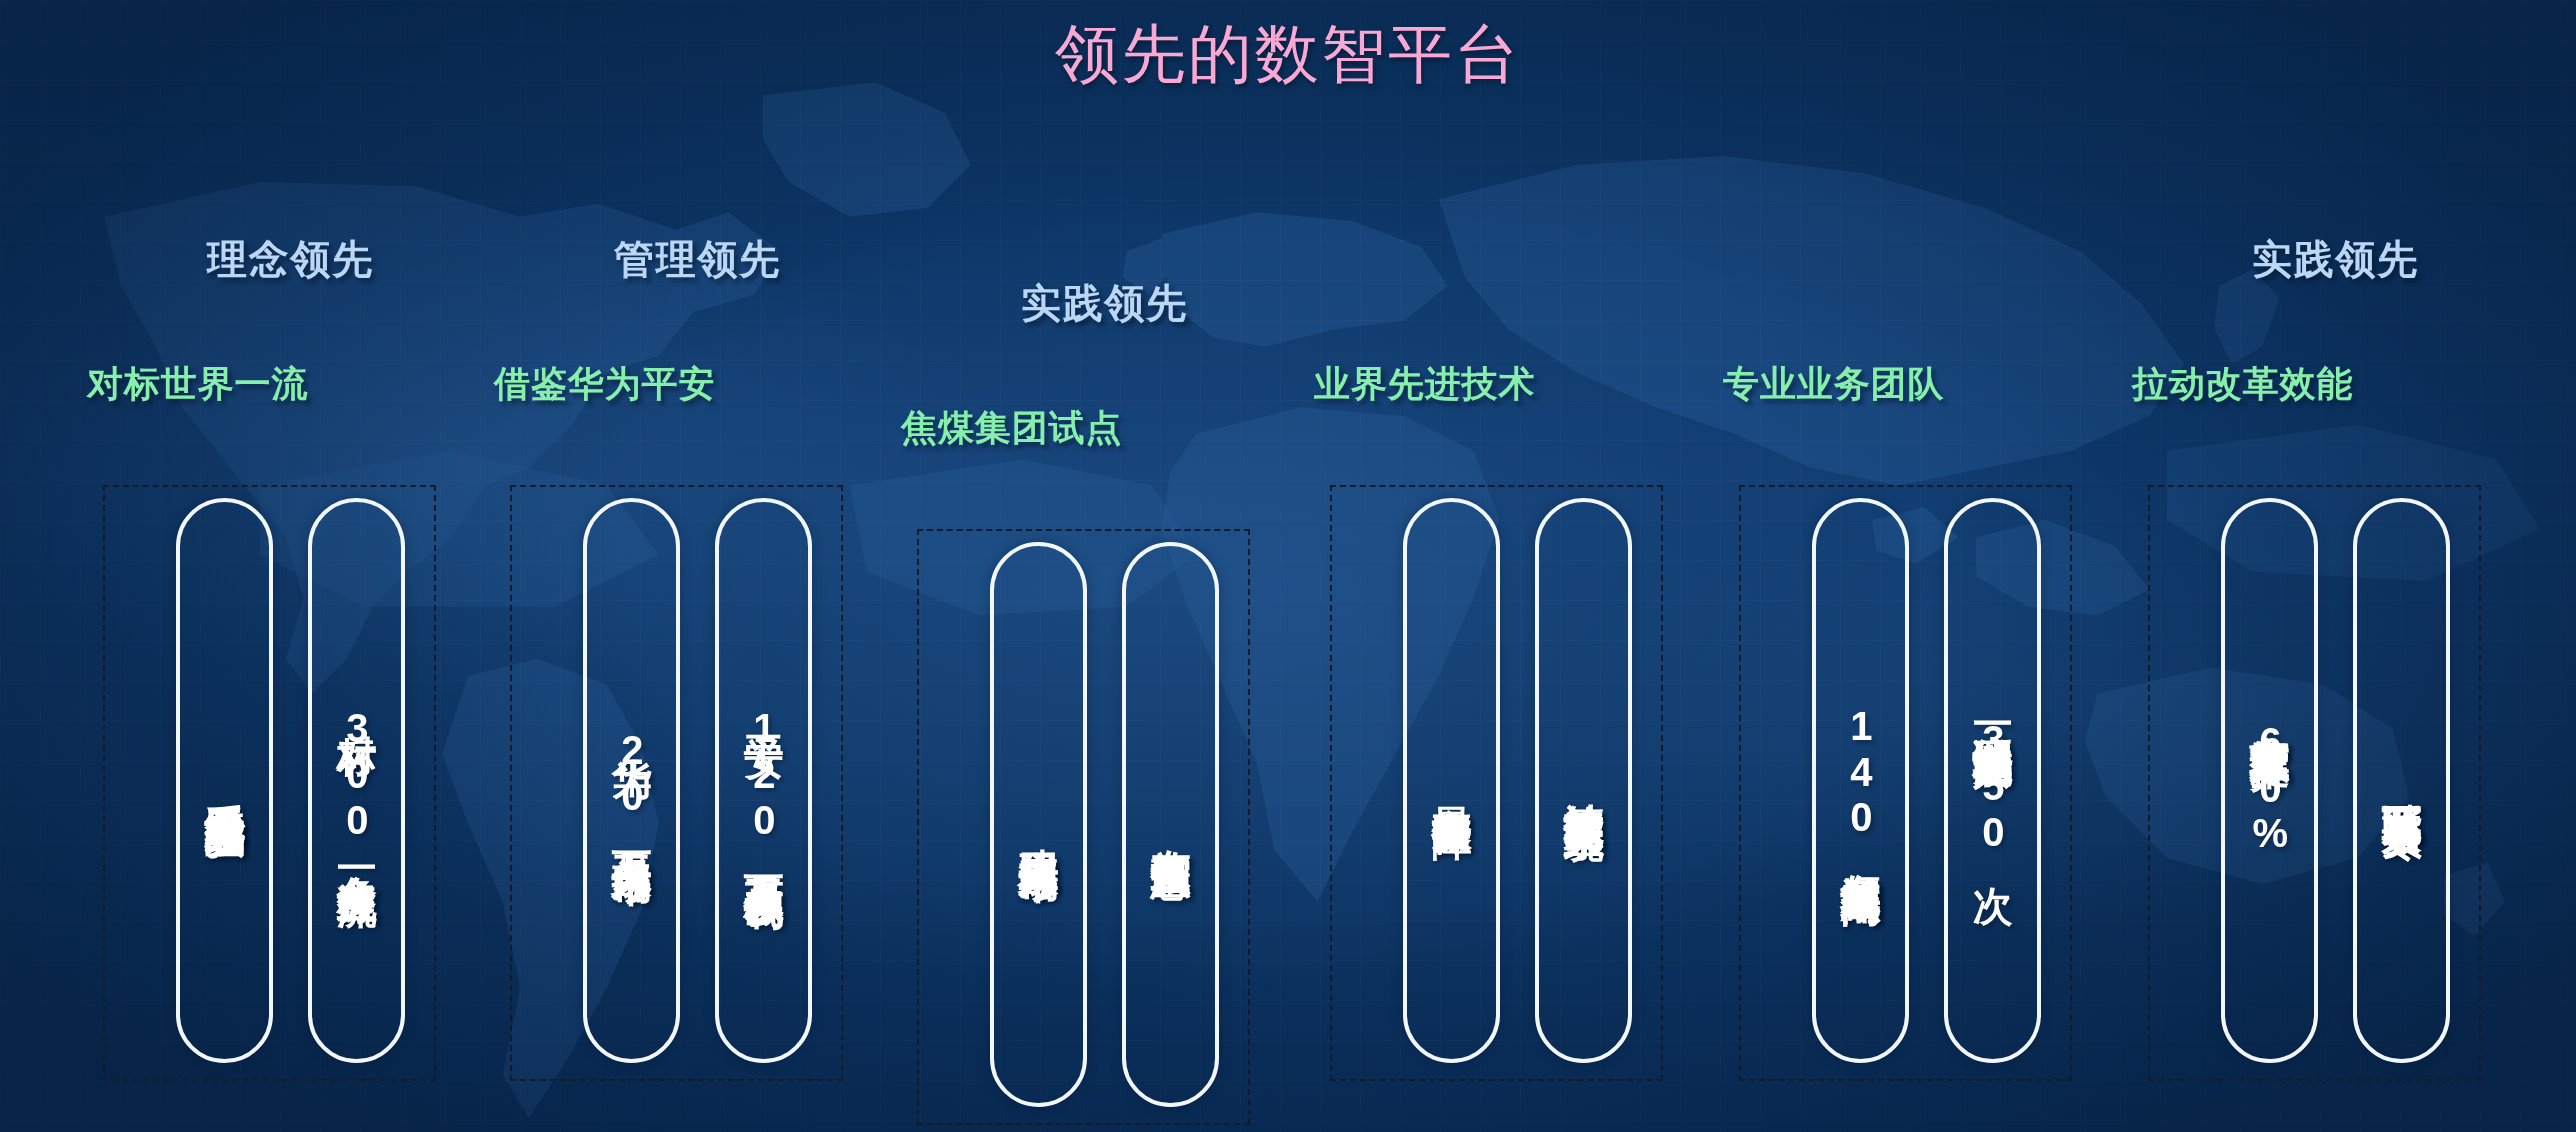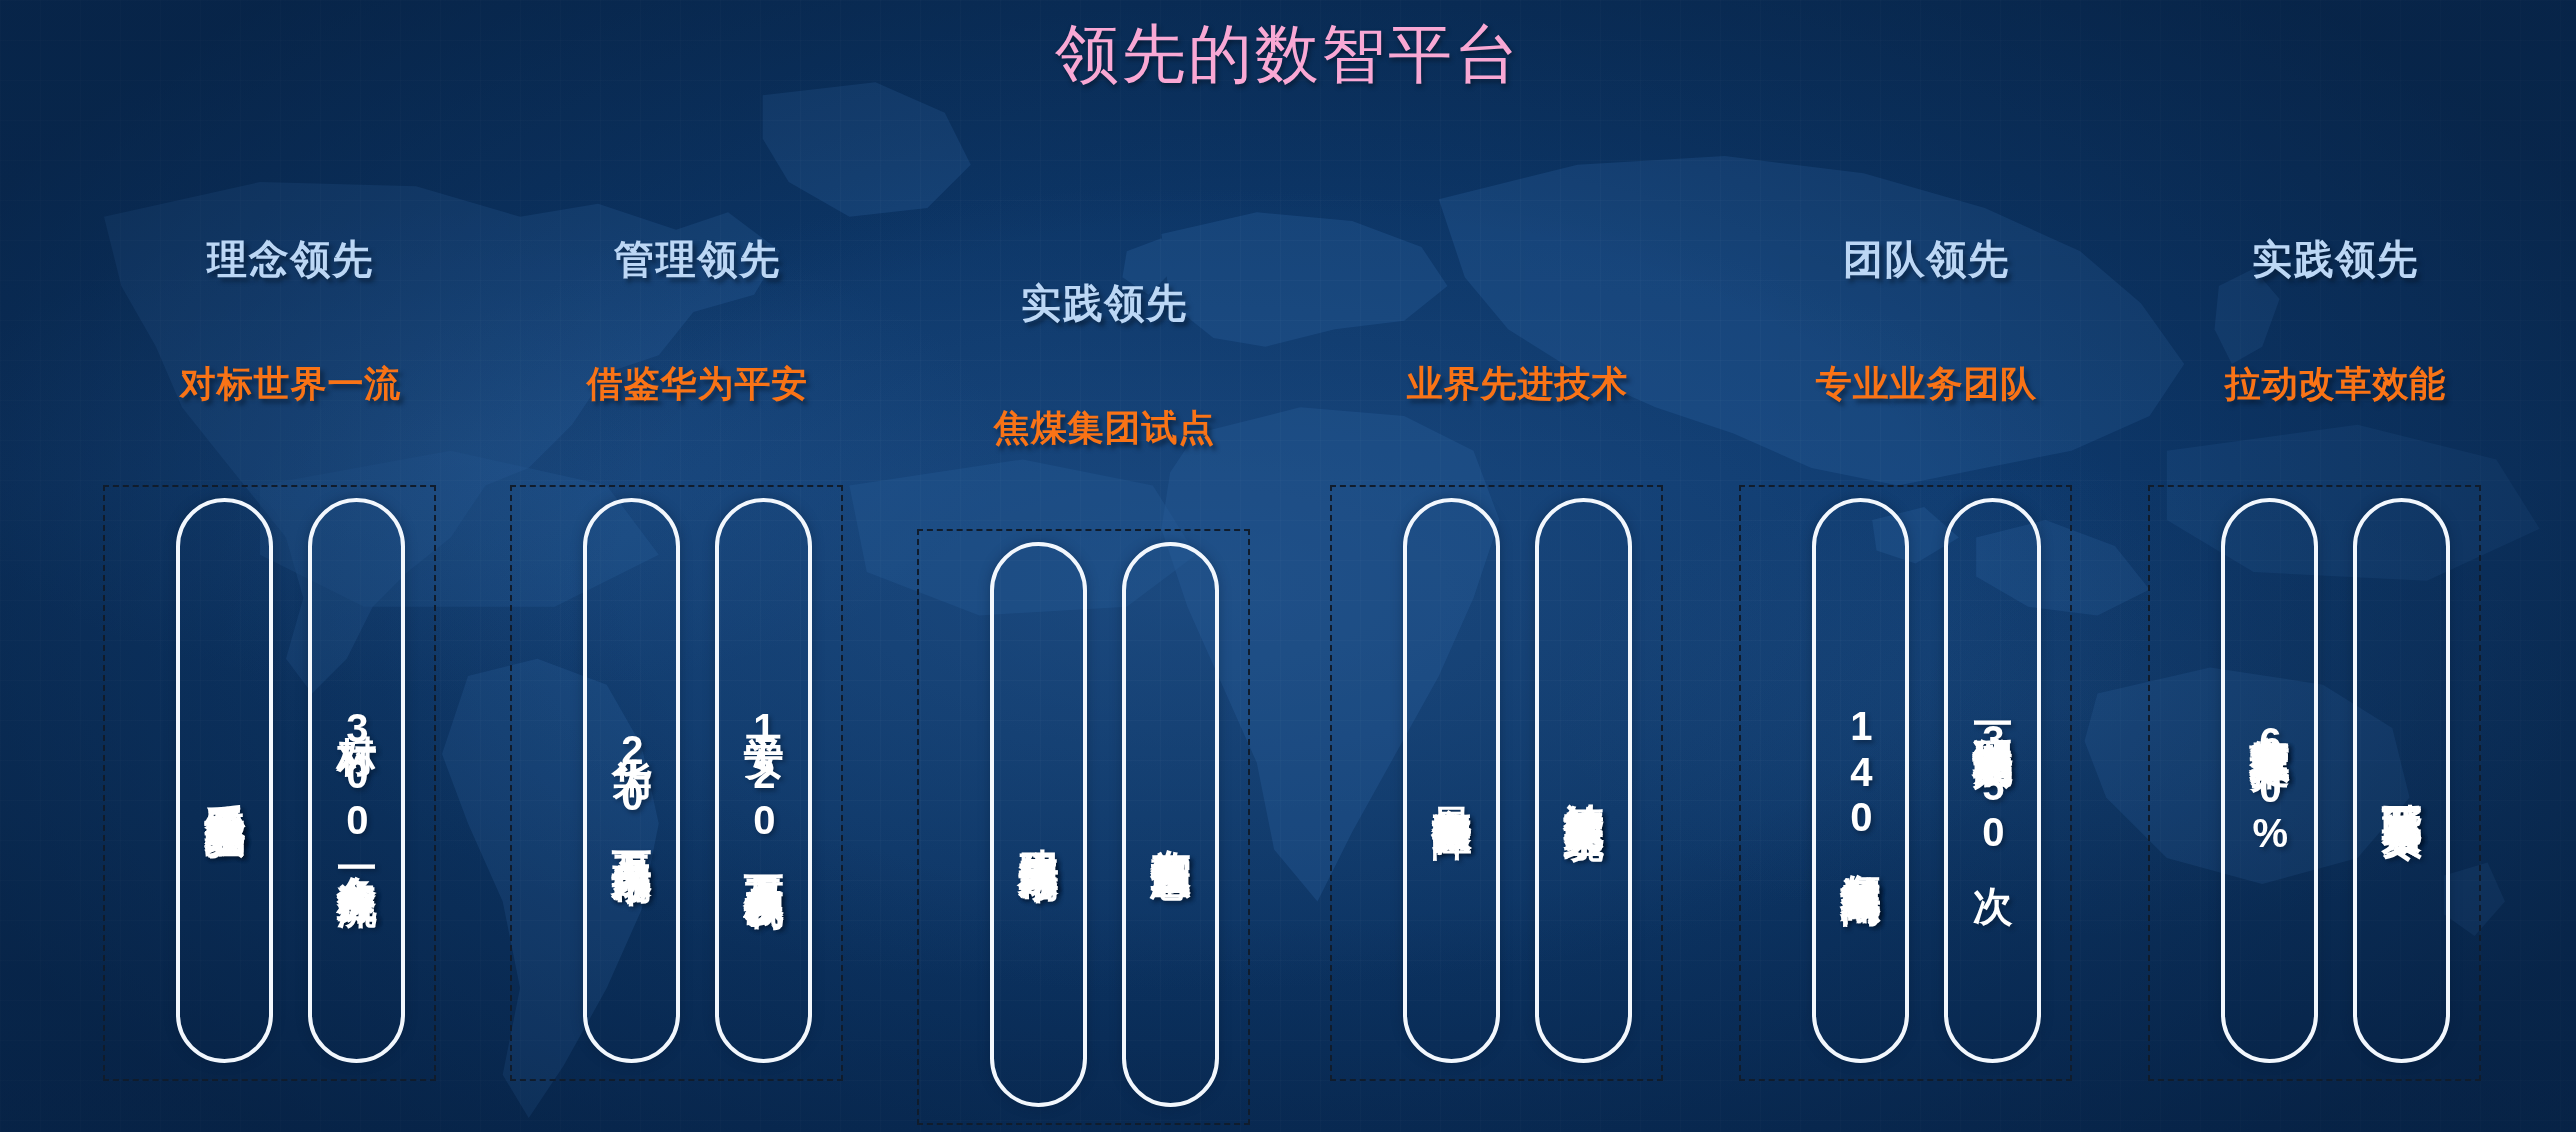--- a/index.html
+++ b/index.html
@@ -64,22 +64,22 @@
     position:absolute; top:232px; left:0; width:100%;
     text-align:center;
     color:#bcd7f5;
     font-size:40px;
     font-weight:bold;
     letter-spacing:1.7px;
     text-shadow:3.5px 4.3px 4.3px rgba(4,20,40,0.55);
   }
   .col-sub {
     position:absolute; top:360px; left:0; width:100%;
-    text-align:center;
-    color:#f97316;
+    text-align:left;
+    color:#86efac;
     font-size:36px;
     font-weight:bold;
     letter-spacing:0.9px;
     text-shadow:3.5px 4.3px 4.3px rgba(4,20,40,0.55);
   }
   .dash-box {
     position:absolute;
     top:485px;
     left:15.6px;
     width:333px;
@@ -225,21 +225,20 @@
       <div class="pill">
         <span class="pill-text">最高安全数据保障</span>
       </div>
       <div class="pill">
         <span class="pill-text">计算效能领先同类型系统</span>
       </div>
     </div>
   </div>
 
   <div class="column" style="left:1723px;">
-    <div class="col-header">团队领先</div>
     <div class="col-sub">专业业务团队</div>
     <div class="dash-box"></div>
     <div class="pill-wrap">
       <div class="pill">
         <span class="pill-text">140名领域深耕高端顾问</span>
       </div>
       <div class="pill">
         <span class="pill-text">一线调研培训赋能共350次</span>
       </div>
     </div>

